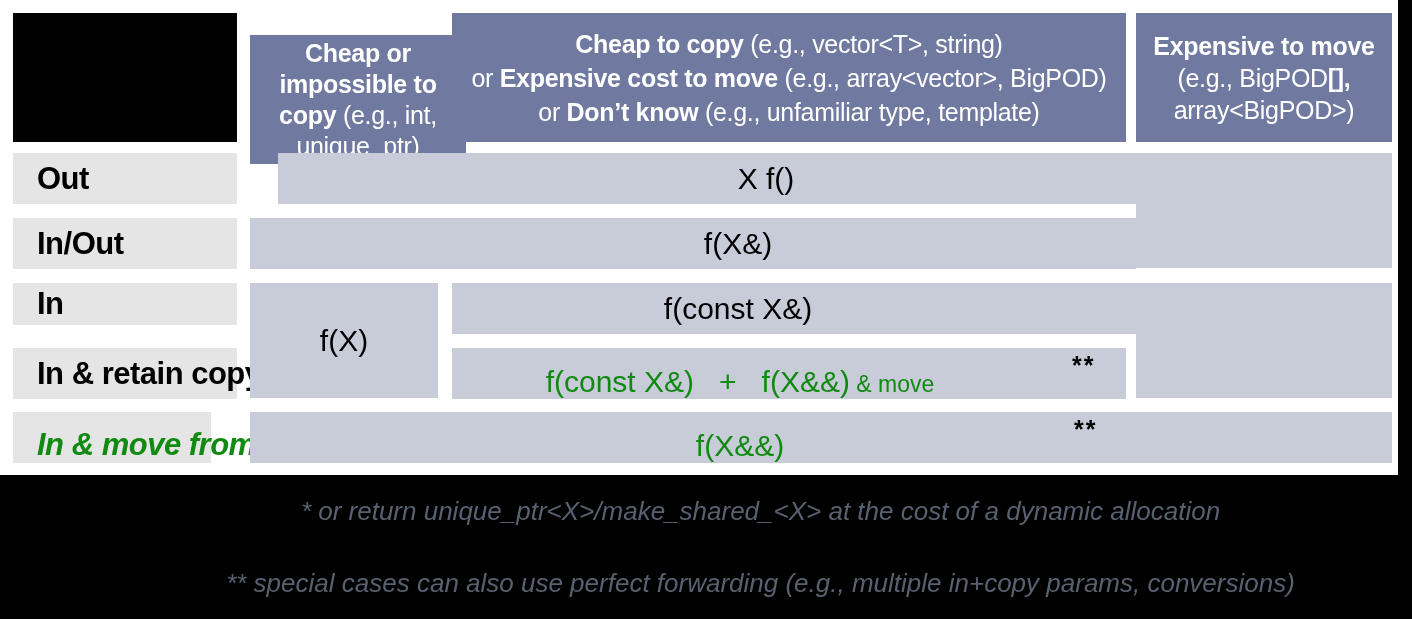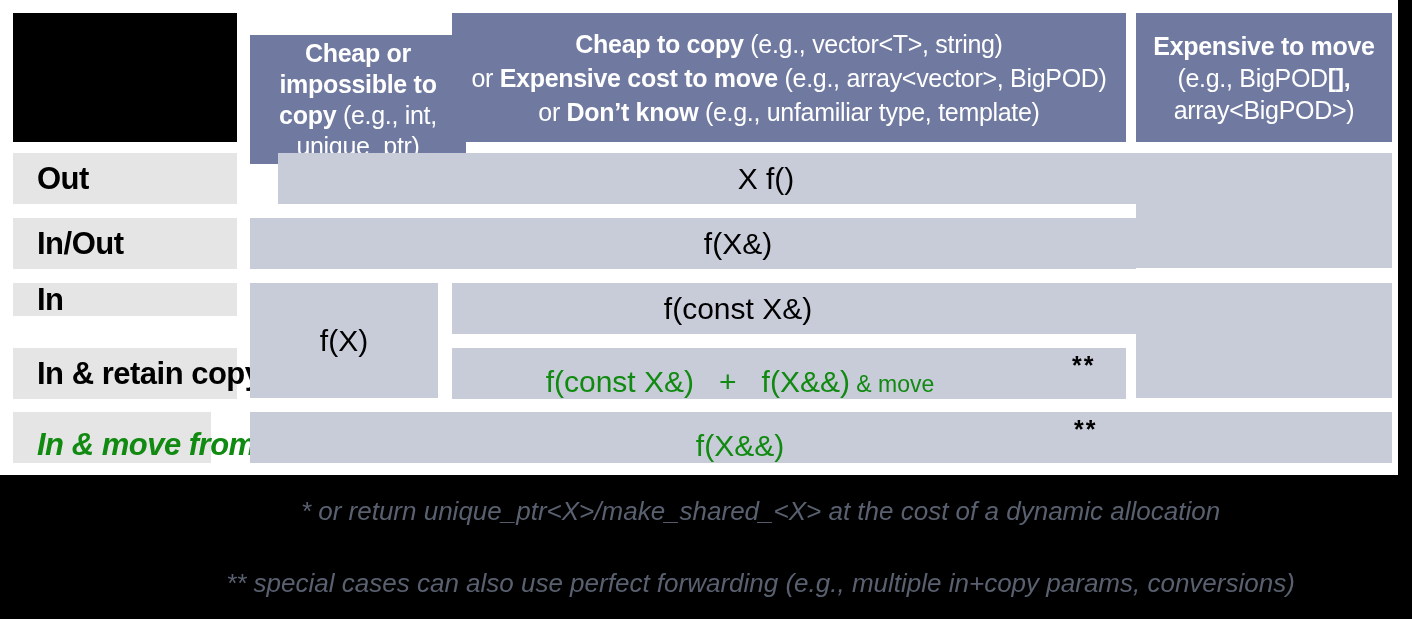--- a/index.html
+++ b/index.html
@@ -48,21 +48,21 @@
   <div class="abs hdr" style="left:452px; top:13px; width:674px; height:129px; line-height:34px;">
       <span><span style="font-weight: 700;">Cheap to copy </span><span>(e.g., vector&lt;T&gt;, string)</span><br><span>or </span><span style="font-weight: 700;">Expensive cost to move </span><span>(e.g., array&lt;vector&gt;, BigPOD)</span><br><span>or </span><span style="font-weight: 700; text-align: right;">Don’t know </span><span>(e.g., unfamiliar type, template)</span></span>
     </div>
 
   <div class="abs hdr" style="left:1136px; top:13px; width:256px; height:129px; line-height:32px;">
       <span><span style="font-weight: 700;">Expensive to move</span><br><span>(e.g., BigPOD</span><span style="font-weight: 700;">[],</span><br><span>array&lt;BigPOD&gt;)</span></span>
     </div>
 
   <div class="abs label" style="left:13px; top:153px; width:224px; height:51px;">Out</div>
   <div class="abs label" style="left:13px; top:218px; width:224px; height:51px;">In/Out</div>
-  <div class="abs label" style="left:13px; top:283px; width:224px; height:33px;">In</div>
+  <div class="abs label" style="left:13px; top:283px; width:224px; height:42px;">In</div>
   <div class="abs label" style="left:13px; top:348px; width:224px; height:51px;">In &amp; retain copy</div>
   <div class="abs label green" style="left:13px; top:412px; width:198px; height:51px;font-style:italic;">In &amp; move from</div>
 
   <div class="abs cell" style="left:250px; top:153px; width:876px; height:51px; padding-left:100px;margin-left:28px;">X f()</div>
 
   <div class="abs cell" style="left:1136px; top:153px; width:256px; height:115px;"></div>
 
   <div class="abs cell" style="left:250px; top:218px; width:886px; height:51px; padding-left:90px;">f(X&amp;)</div>
 
   <div class="abs cell" style="left:250px; top:283px; width:188px; height:115px;text-align:center;">f(X)</div>

